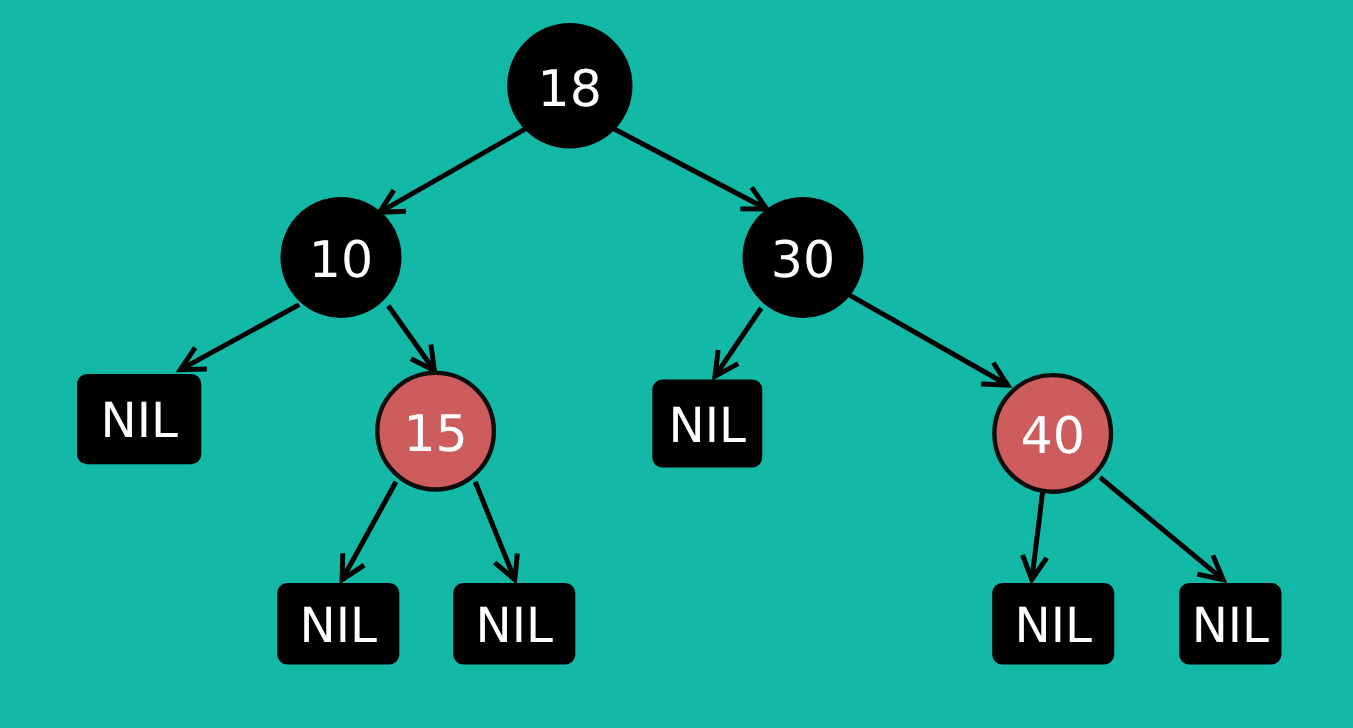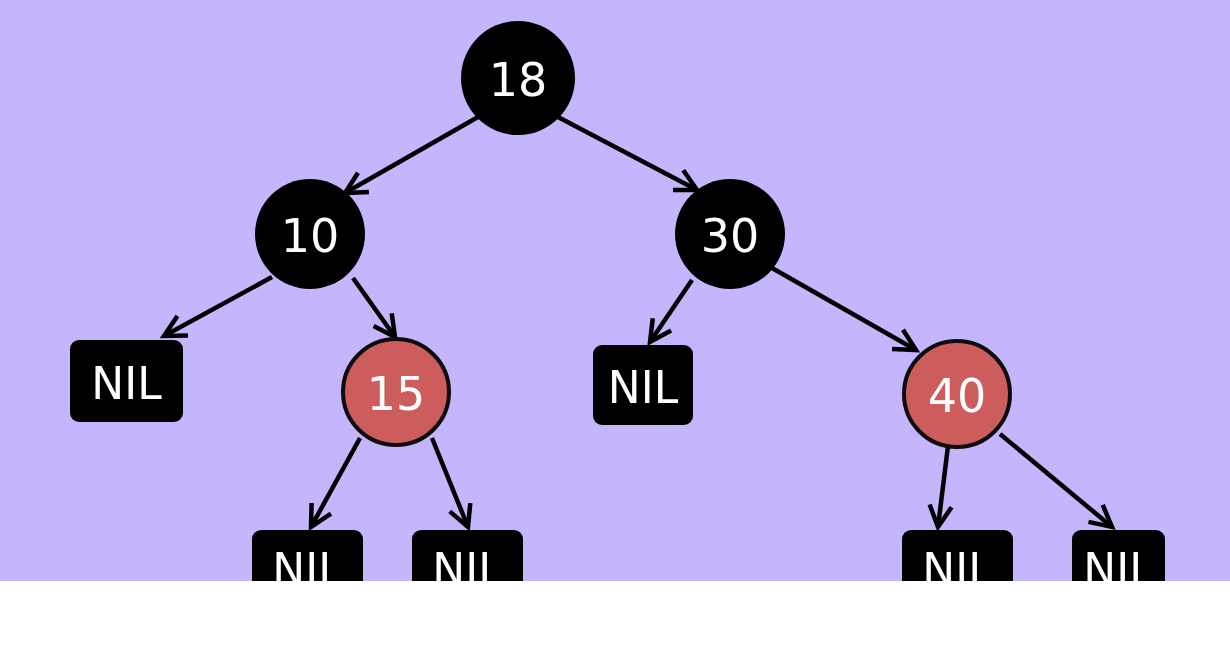--- a/index.html
+++ b/index.html
@@ -3,22 +3,22 @@
 <meta charset="utf-8">
 <style>
   html, body {
     margin: 0;
     padding: 0;
     background: #ffffff;
   }
   #canvas {
     position: relative;
     width: 1230px;
-    height: 581px;
-    background: #c4b5fd;
+    height: 662px;
+    background: #14b8a6;
     overflow: hidden;
     font-family: "DejaVu Sans", sans-serif;
   }
   #tree-svg {
     position: absolute;
     top: 0;
     left: 0;
     width: 1230px;
     height: 662px;
   }

